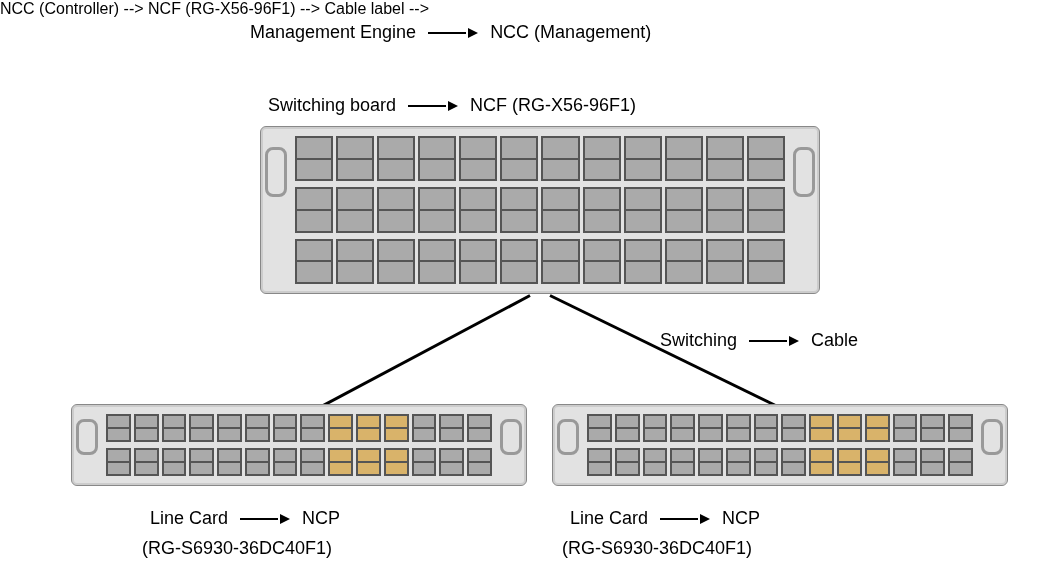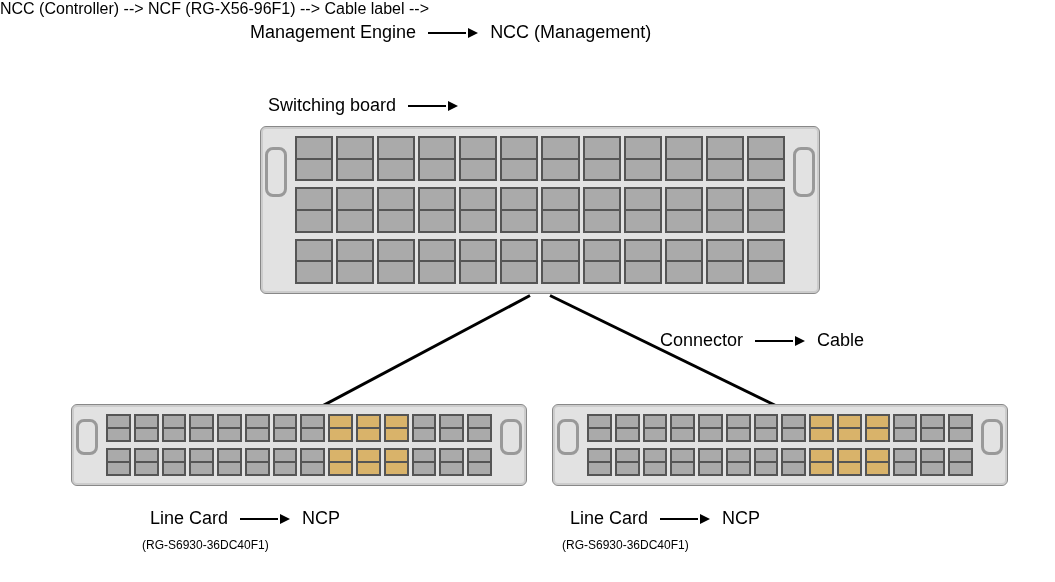--- a/index.html
+++ b/index.html
@@ -85,21 +85,21 @@
 
     .cable {
       position: absolute;
       background: #000;
       height: 3px;
       transform-origin: left center;
     }
 
     .sublabel {
       position: absolute;
-      font-size: 12px;
+      font-size: 18px;
       text-align: center;
     }
   </style>
 </head>
 <body>
 
 
 
  NCC (Controller) --&gt;
 <div class="label-row" style="left:250px; top:22px;">
@@ -111,20 +111,21 @@
   <span>NCC (Management)</span>
 </div>
 
  NCF (RG-X56-96F1) --&gt;
 <div class="label-row" style="left:268px; top:95px;">
   <span>Switching board</span>
   <span class="arrow">
       <span class="arrow-line"></span>
       <span class="arrow-head"></span>
     </span>
+  <span>NCF (RG-X56-96F1)</span>
 </div>
 
 
 <div class="switch large" style="left:260px; top:126px;">
   <span class="handle left"></span>
   <span class="handle right"></span>
   <div class="port-strip">
       <div class="block">
         <div class="cell"></div>
         <div class="cell"></div>
@@ -275,21 +276,21 @@
       </div>
     </div>
 </div>
 
 
 <div class="cable" style="left:530px; top:294px; width:300px; transform:rotate(152deg);"></div>
 <div class="cable" style="left:550px; top:294px; width:280px; transform:rotate(26deg);"></div>
 
  Cable label --&gt;
 <div class="label-row" style="left:660px; top:330px;">
-  <span>Connector</span>
+  <span>Switching</span>
   <span class="arrow">
       <span class="arrow-line"></span>
       <span class="arrow-head"></span>
     </span>
   <span>Cable</span>
 </div>
 
 
 <div class="switch small" style="left:71px; top:404px;">
   <span class="handle left" style="height:36px; top:14px;"></span>

